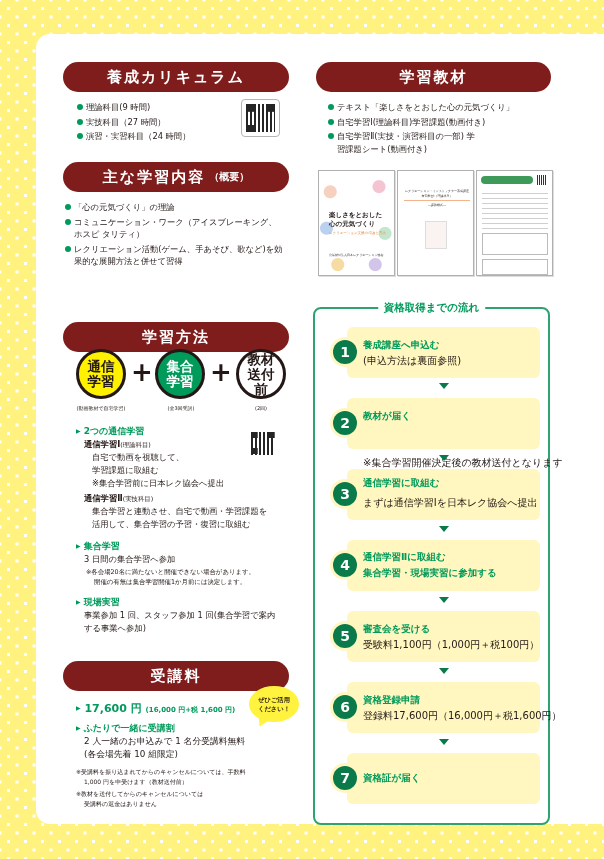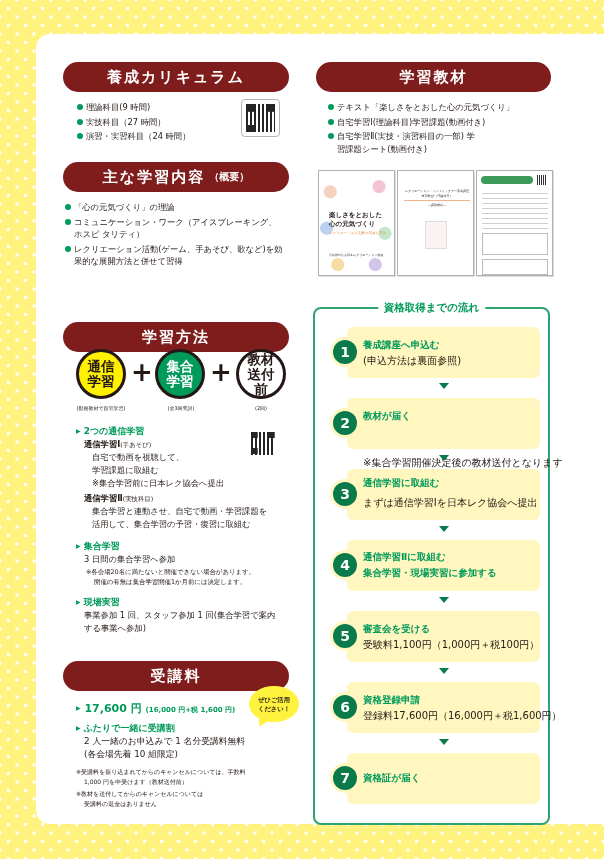--- a/index.html
+++ b/index.html
@@ -174,21 +174,21 @@
     <span style="width:30px;">教材送付前</span>
   </div>
 <div class="cap" style="left:66px;top:405px;width:70px;">(動画教材で自宅学習)</div>
 <div class="cap" style="left:146px;top:405px;width:70px;">(全3回受講)</div>
 <div class="cap" style="left:226px;top:405px;width:70px;">(2回)</div>
 
 <div class="sec-h" style="left:76px;top:425px;">2つの通信学習</div>
 <div class="qr" style="left:243px;top:425px;width:40px;height:37px;border:none;">
     <div class="qr-inner" style="width:60%;height:60%;"></div>
   </div>
-<div class="txt" style="left:84px;top:438px;font-weight:bold;"><span>通信学習Ⅰ</span><span class="small" style="font-weight:normal;">(手あそび)</span></div>
+<div class="txt" style="left:84px;top:438px;font-weight:bold;"><span>通信学習Ⅰ</span><span class="small" style="font-weight:normal;">(理論科目)</span></div>
 <div class="txt" style="left:92px;top:451px;">
   <div>自宅で動画を視聴して、</div>
   <div>学習課題に取組む</div>
   <div>※集合学習前に日本レク協会へ提出</div>
 </div>
 <div class="txt" style="left:84px;top:492px;font-weight:bold;"><span>通信学習Ⅱ</span><span class="small" style="font-weight:normal;">(実技科目)</span></div>
 <div class="txt" style="left:92px;top:505px;">
   <div>集合学習と連動させ、自宅で動画・学習課題を</div>
   <div>活用して、集合学習の予習・復習に取組む</div>
 </div>

